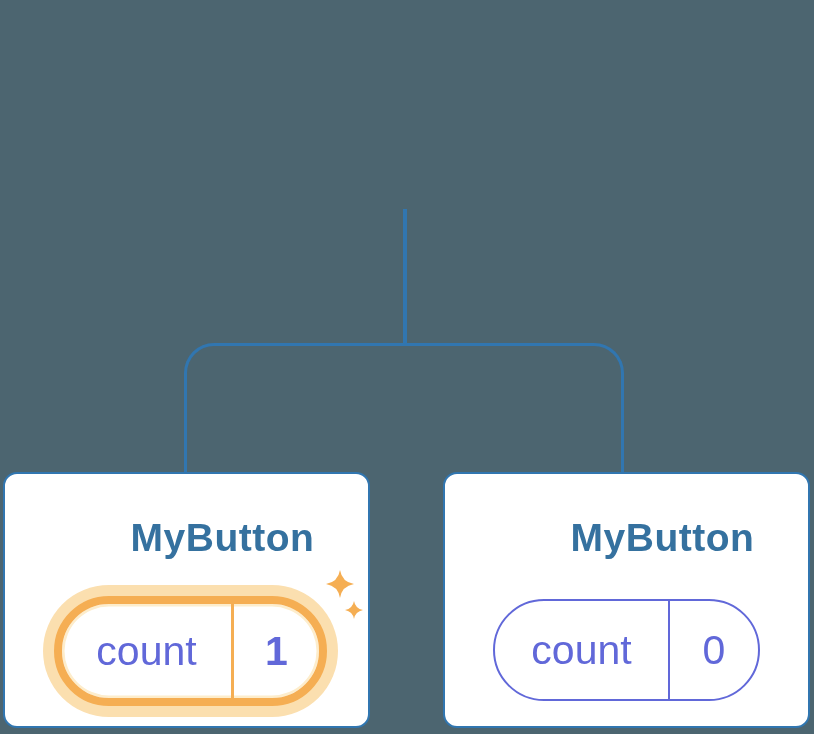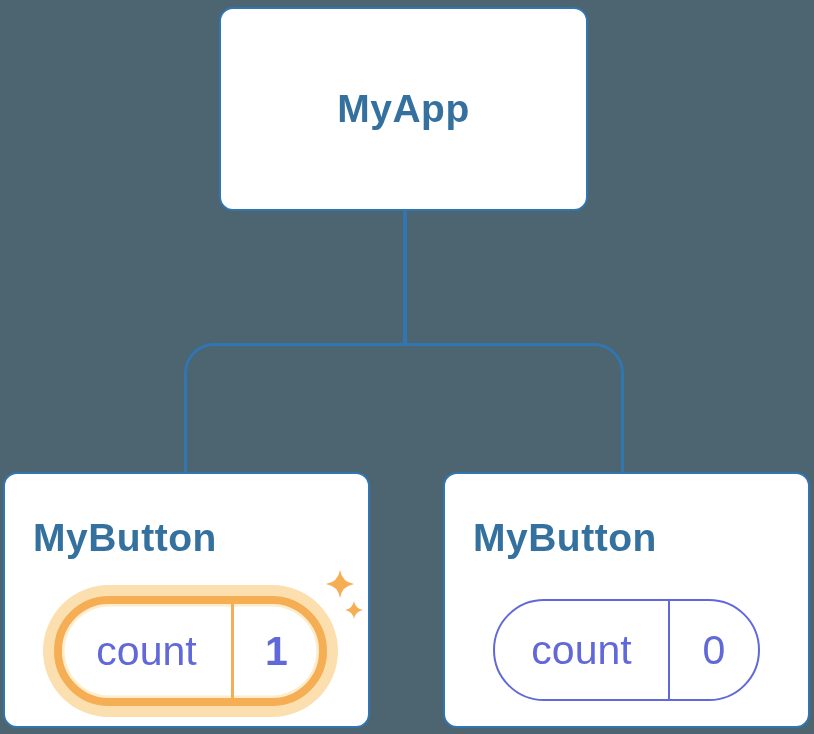--- a/index.html
+++ b/index.html
@@ -50,22 +50,23 @@
     box-sizing: border-box;
   }
   .node-child {
     top: 472px;
     width: 367px; height: 256px;
   }
   .node-child-left  { left: 3px; }
   .node-child-right { left: 443px; }
   .child-title {
     position: absolute;
-    left: 4px; top: 42px;
+    left: 12px; top: 42px;
     width: 100%;
+    text-align: center;
     padding-left: 24px;
   }
   
   .pill {
     position: absolute;
     background: #FFFFFF;
     box-sizing: content-box;
     margin-top: 11px;
   }
   .pill-plain {
@@ -109,23 +110,20 @@
     position: absolute;
     left: 307px; top: 78px;
     width: 60px; height: 74px;
   }
 </style>
 </head>
 <body>
 
 <div class="canvas">
 
-  <div class="node node-root">
-    <span class="node-label">MyApp</span>
-  </div>
 
   <div class="trunk-line"></div>
   <div class="branch-bracket"></div>
 
   <div class="node node-child node-child-left">
     <div class="child-title">
       <span class="node-label">MyButton</span>
     </div>
     <div class="pill pill-highlight">
       <div class="pill-divider"></div>

